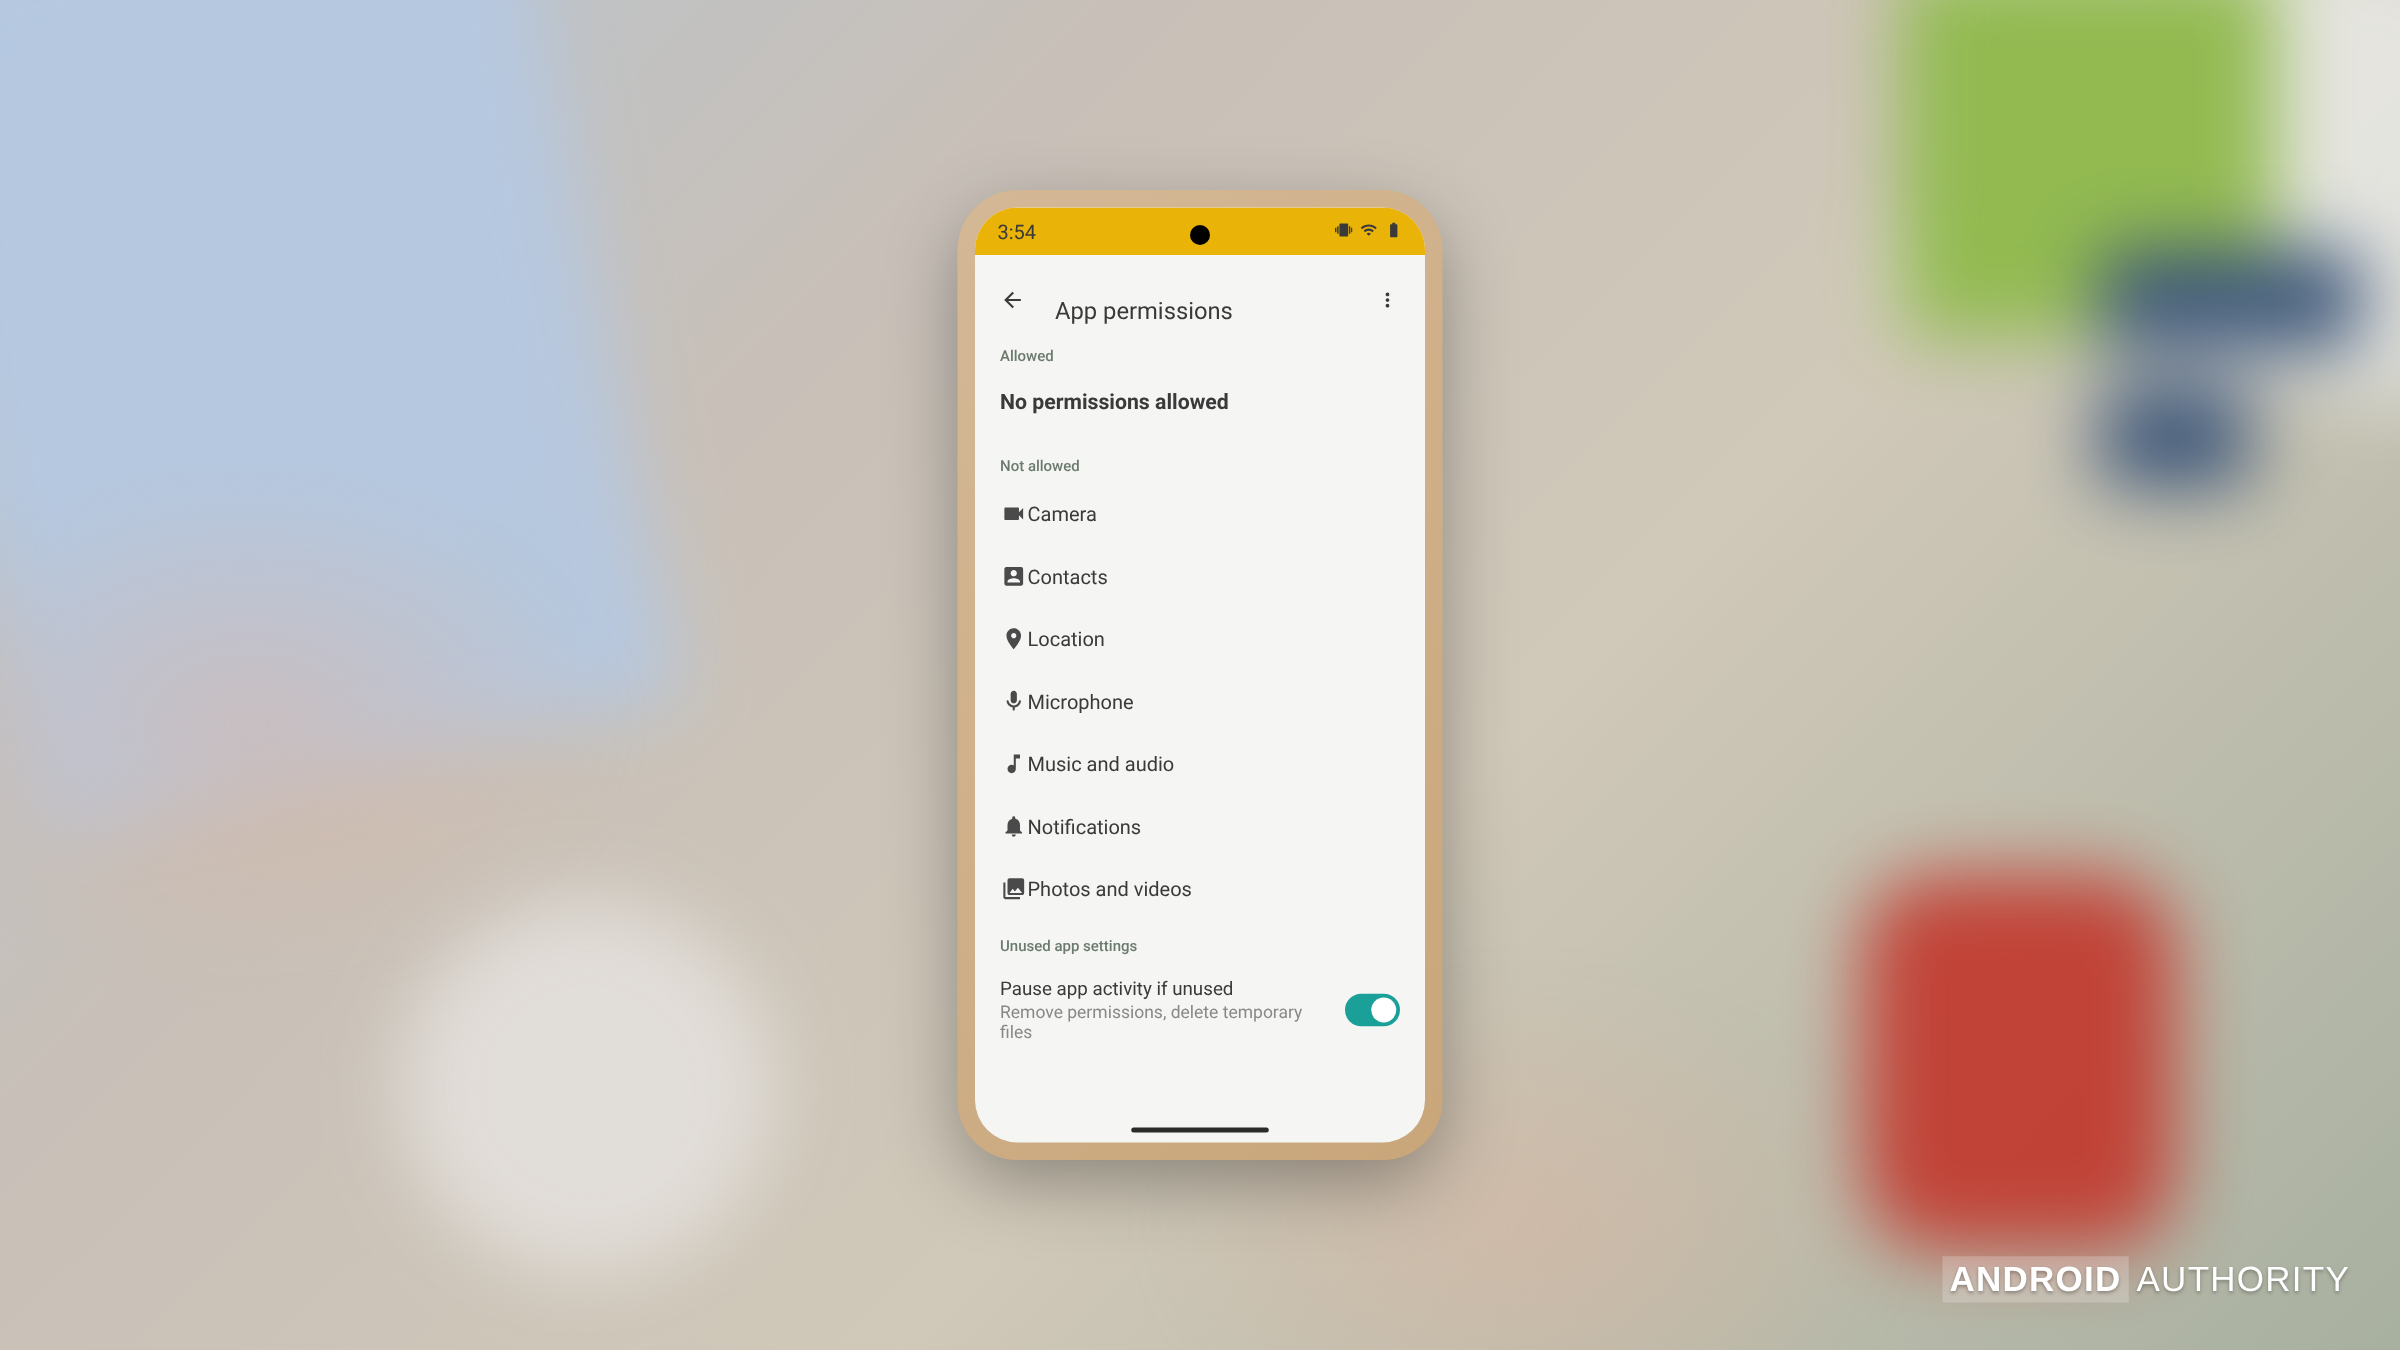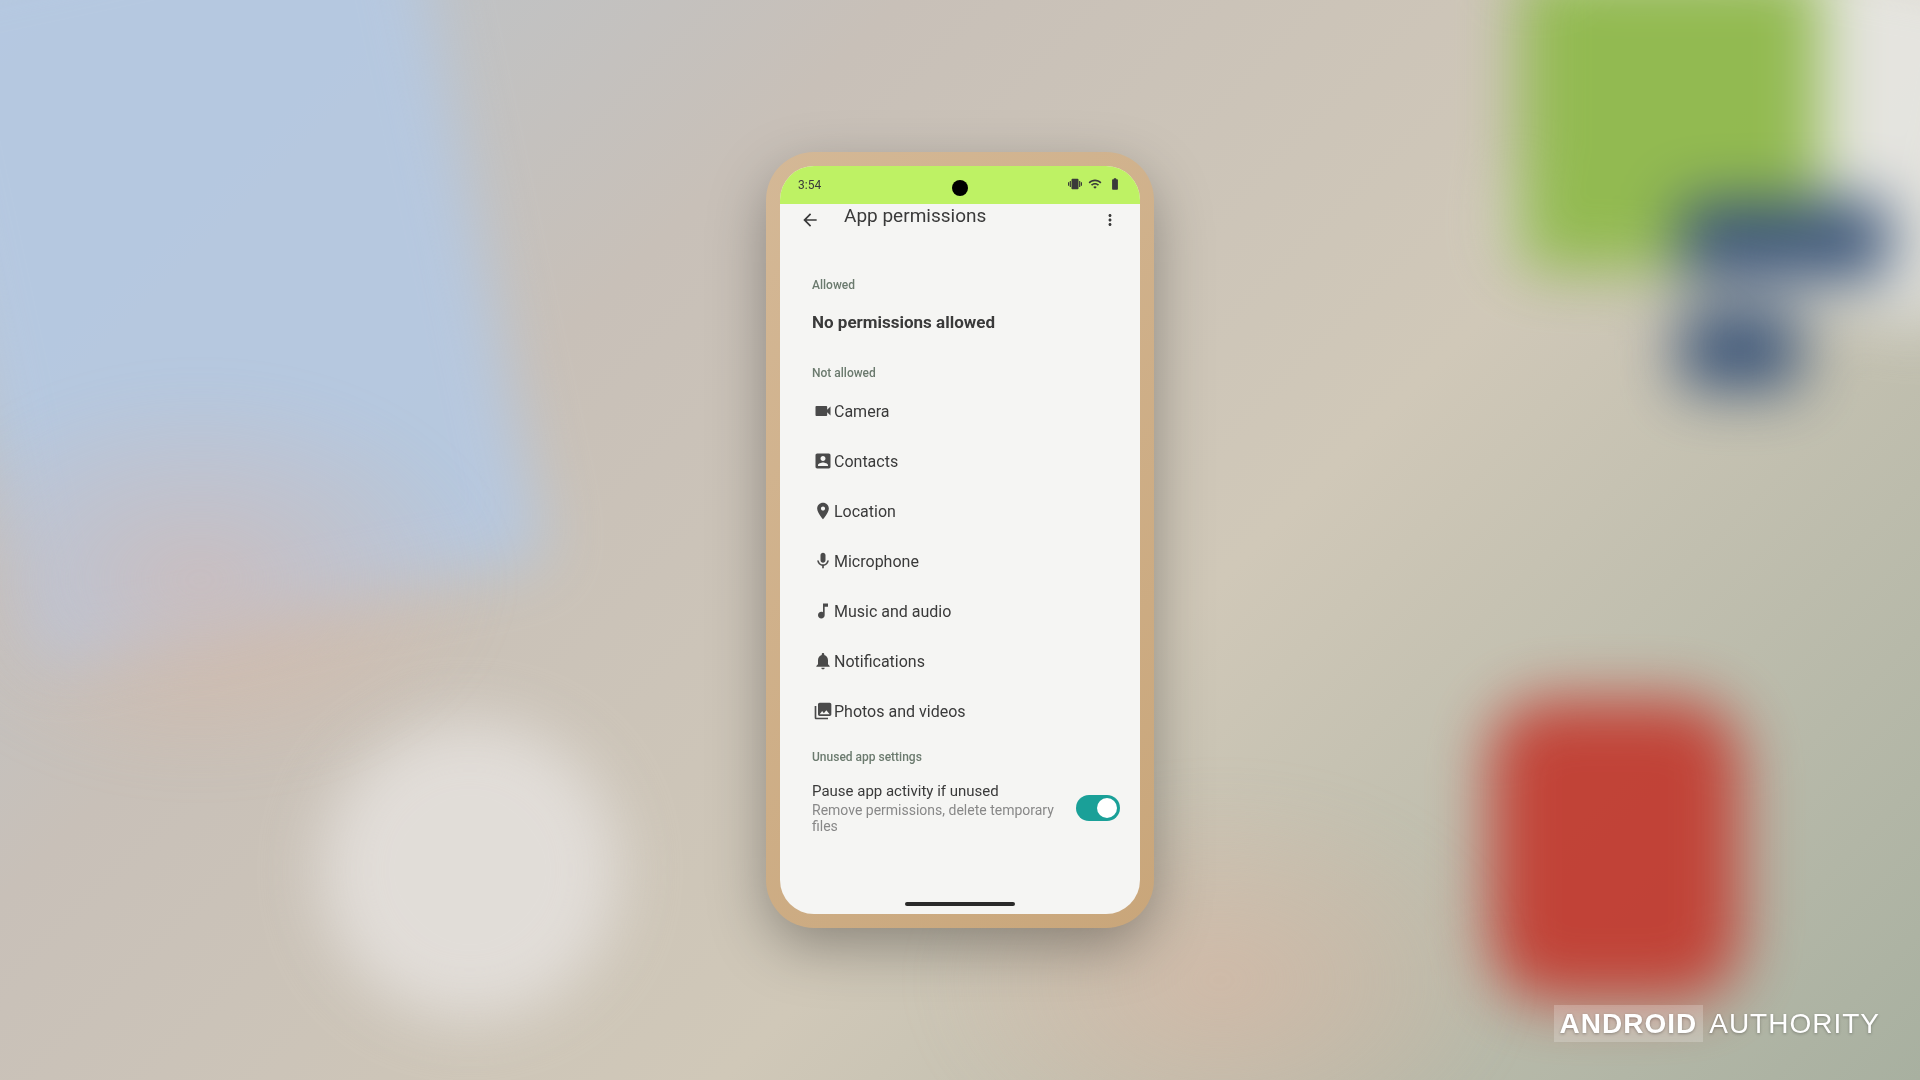--- a/index.html
+++ b/index.html
@@ -66,31 +66,31 @@
       background: #000;
       border-radius: 50%;
       z-index: 100;
     }
     .status-bar {
       height: 38px;
       display: flex;
       align-items: center;
       justify-content: space-between;
       padding: 0 18px;
-      font-size: 12px;
+      font-size: 16px;
       color: #3a3a3a;
-      background: #bef264;
+      background: #eab308;
     }
     .status-icons { display: flex; gap: 6px; align-items: center; }
     .status-icons svg { width: 14px; height: 14px; fill: #3a3a3a; }
 
     .app-bar {
       height: 56px;
       display: flex;
-      align-items: flex-start;
+      align-items: flex-end;
       padding: 0 12px;
       background: #f5f5f3;
     }
     .back-btn {
       width: 36px; height: 36px;
       display: flex; align-items: center; justify-content: center;
       border-radius: 50%;
       cursor: pointer;
     }
     .back-btn svg { width: 20px; height: 20px; fill: #3a3a3a; }
@@ -101,21 +101,21 @@
       color: #3a3a3a;
       font-weight: 400;
     }
     .overflow-btn {
       width: 36px; height: 36px;
       display: flex; align-items: center; justify-content: center;
       cursor: pointer;
     }
     .overflow-btn svg { width: 18px; height: 18px; fill: #3a3a3a; }
 
-    .content { padding: 4px 0 0 12px; }
+    .content { padding: 4px 0 0 0; }
     .section-header {
       padding: 14px 20px 6px 20px;
       font-size: 12px;
       color: #6b7a6e;
       font-weight: 500;
     }
     .empty-msg {
       padding: 14px 20px 20px 20px;
       font-size: 17px;
       color: #3a3a3a;

